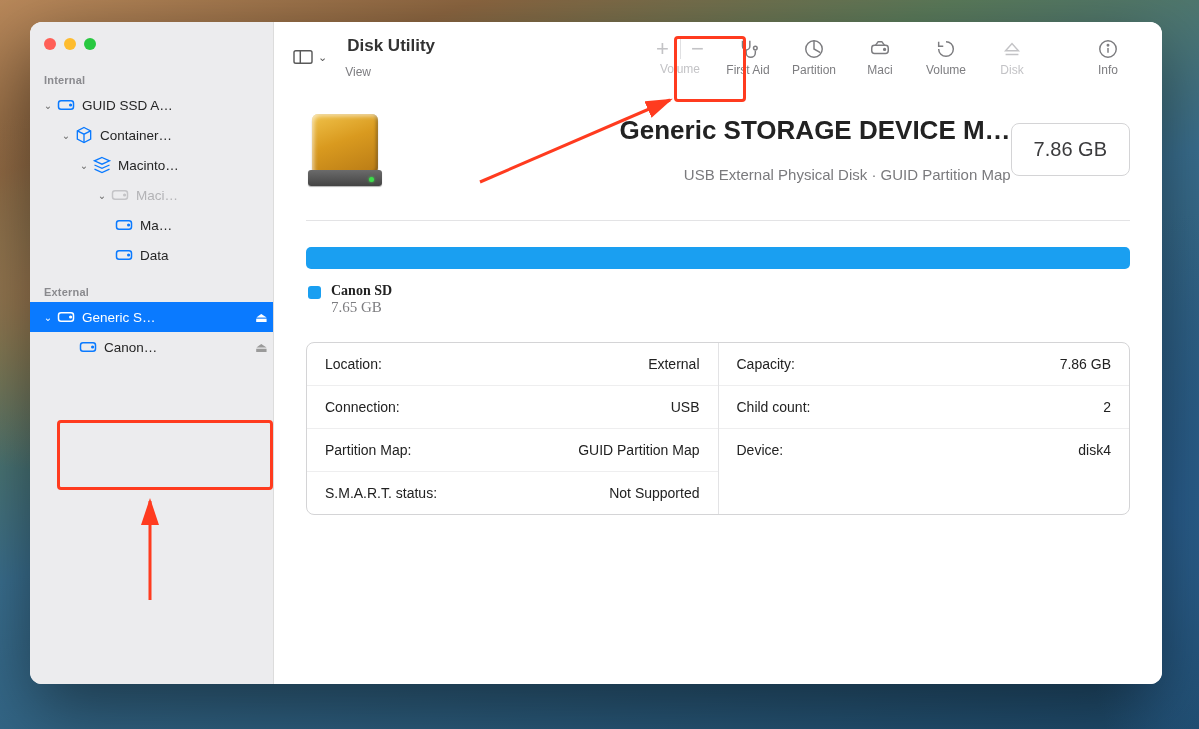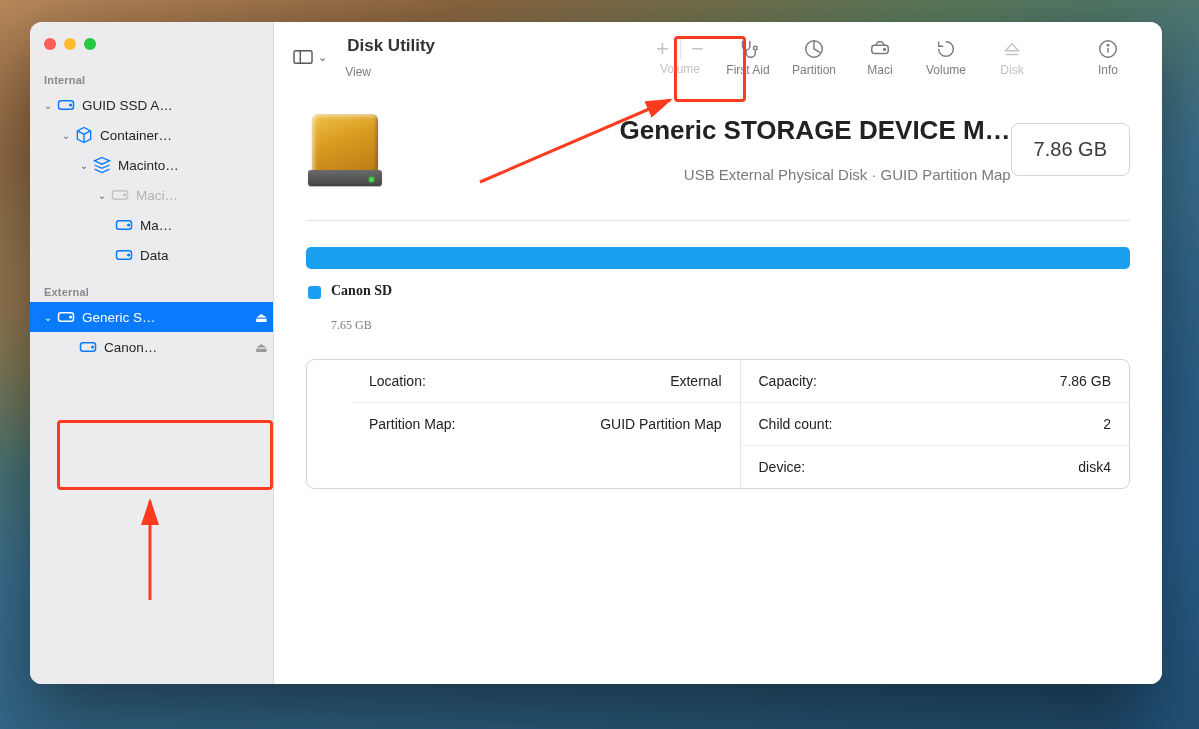--- a/index.html
+++ b/index.html
@@ -61,22 +61,22 @@
   .drive-led{position:absolute;right:10px;bottom:6px;width:5px;height:5px;border-radius:50%;background:#3ddc4a;box-shadow:0 0 3px #3ddc4a;}
   .hdr-text{flex:1;min-width:0;}
   .hdr-title{font-size:26px;font-weight:700;color:#222;white-space:nowrap;overflow:hidden;text-overflow:ellipsis;}
   .hdr-sub{font-size:15px;color:#7a7a7d;margin-top:20px;}
   .cap-box{border:1px solid #d4d4d6;border-radius:8px;padding:14px 22px;font-size:20px;color:#3b3b3d;}
   .divider{height:1px;background:#e3e3e5;margin:12px 0 26px;}
   .usage-bar{height:22px;background:#1a9ff1;border-radius:5px;margin-bottom:14px;}
   .legend{display:flex;align-items:flex-start;gap:10px;padding-left:2px;margin-bottom:26px;font-family:Liberation Serif, serif;}
   .leg-sw{width:13px;height:13px;border-radius:3px;background:#1a9ff1;margin-top:3px;}
   .leg-name{font-size:14px;font-weight:600;color:#222;}
-  .leg-size{font-size:12px;color:#7d7d80;margin-top:19px;}
-  .info-box{border:1px solid #d4d4d6;border-radius:8px;display:flex;padding-left:44px;}
+  .leg-size{font-size:15px;color:#7d7d80;margin-top:0;}
+  .info-box{border:1px solid #d4d4d6;border-radius:8px;display:flex;}
   .info-col{flex:1;}
   .info-col:first-child{border-right:1px solid #e3e3e5;}
   .info-row{display:flex;justify-content:space-between;padding:13px 18px;font-size:14px;color:#222;}
   .info-row + .info-row{border-top:1px solid #eeeeef;}
   .info-row .k{color:#222;} .info-row .v{color:#222;}
   
   .hl{position:absolute;border:3px solid #ff3b1f;border-radius:4px;pointer-events:none;}
   .arrow{position:absolute;pointer-events:none;}
   .arrow svg{overflow:visible;}
 </style>
@@ -279,22 +279,30 @@
         </div>
       </div>
 
       <div class="info-box">
         <div class="info-col">
           <div class="info-row">
               <span class="k">Location:</span>
               <span class="v">External</span>
             </div>
           <div class="info-row">
+              <span class="k">Connection:</span>
+              <span class="v">USB</span>
+            </div>
+          <div class="info-row">
               <span class="k">Partition Map:</span>
               <span class="v">GUID Partition Map</span>
+            </div>
+          <div class="info-row">
+              <span class="k">S.M.A.R.T. status:</span>
+              <span class="v">Not Supported</span>
             </div>
         </div>
         <div class="info-col">
           <div class="info-row">
               <span class="k">Capacity:</span>
               <span class="v">7.86 GB</span>
             </div>
           <div class="info-row">
               <span class="k">Child count:</span>
               <span class="v">2</span>

